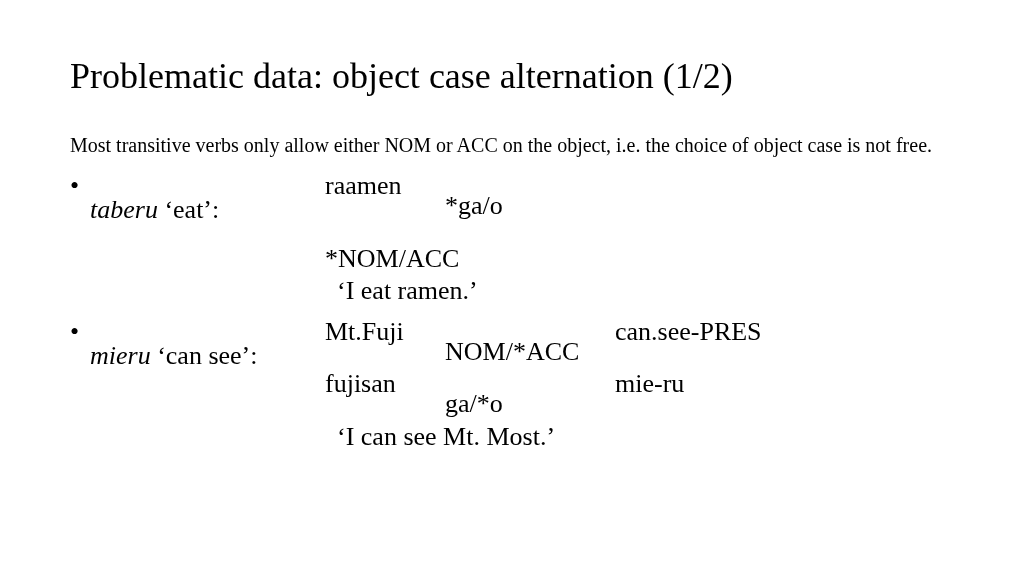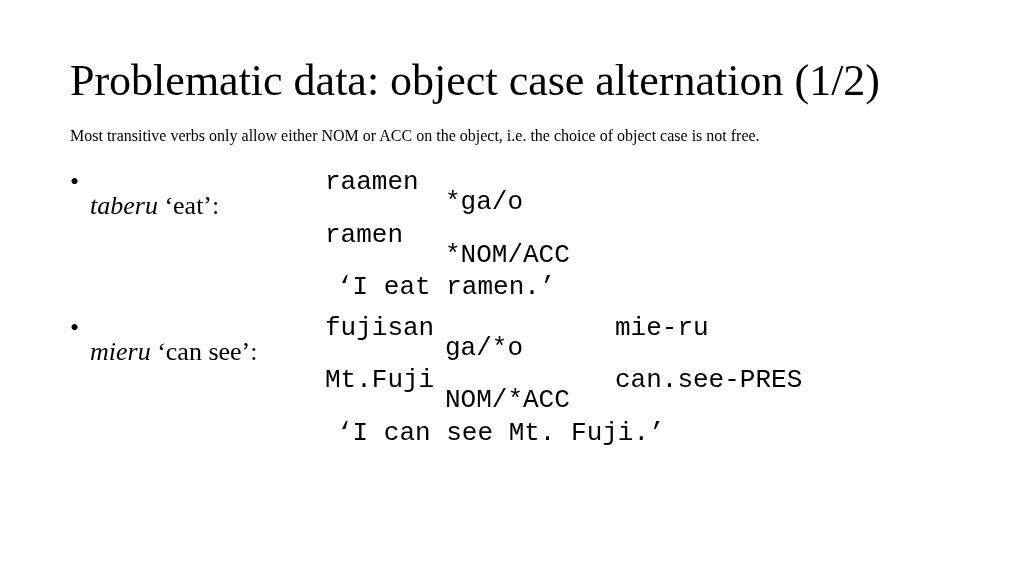--- a/index.html
+++ b/index.html
@@ -9,28 +9,28 @@
     }
     body {
       width: 1024px;
       height: 576px;
       background: #ffffff;
       font-family: 'Times New Roman', Times, serif;
       color: #000000;
       padding: 55px 70px 40px 70px;
     }
     .title {
-      font-size: 44px;
+      font-size: 36px;
       font-weight: normal;
-      margin-bottom: 20px;
+      margin-bottom: 36px;
     }
     .intro {
-      font-size: 16px;
+      font-size: 20px;
       line-height: 1.25;
-      margin-bottom: 20px;
+      margin-bottom: 12px;
     }
     .entry {
       font-size: 26px;
       line-height: 1.25;
       margin-bottom: 8px;
       display: flex;
     }
     .bullet {
       width: 20px;
       flex-shrink: 0;
@@ -38,21 +38,20 @@
     .term {
       width: 235px;
       flex-shrink: 0;
       margin-top: 24px;
     }
     .italic {
       font-style: italic;
     }
     .gloss-area {
       flex: 1;
-      font-family: Liberation Mono, monospace;
     }
     .gloss-row {
       display: flex;
     }
     .col1 {
       width: 120px;
       flex-shrink: 0;
     }
     .col2 {
       width: 170px;
@@ -76,36 +75,35 @@
 
 <div class="entry">
   <div class="bullet">•</div>
   <div class="term"><span class="italic">taberu</span><span> ‘eat’:</span></div>
   <div class="gloss-area">
     <div class="gloss-row">
       <div class="col1">raamen</div>
       <div class="col2">*ga/o</div>
     </div>
     <div class="gloss-row">
-      <div class="col1">ramen</div>
       <div class="col2">*NOM/ACC</div>
     </div>
     <div class="translation">‘I eat ramen.’</div>
   </div>
 </div>
 
 <div class="entry">
   <div class="bullet">•</div>
   <div class="term"><span class="italic">mieru</span><span> ‘can see’:</span></div>
   <div class="gloss-area">
     <div class="gloss-row">
+      <div class="col1">Mt.Fuji</div>
+      <div class="col2">NOM/*ACC</div>
+      <div class="col3">can.see-PRES</div>
+    </div>
+    <div class="gloss-row">
       <div class="col1">fujisan</div>
       <div class="col2">ga/*o</div>
       <div class="col3">mie-ru</div>
     </div>
-    <div class="gloss-row">
-      <div class="col1">Mt.Fuji</div>
-      <div class="col2">NOM/*ACC</div>
-      <div class="col3">can.see-PRES</div>
-    </div>
-    <div class="translation">‘I can see Mt. Fuji.’</div>
+    <div class="translation">‘I can see Mt. Most.’</div>
   </div>
 </div>
 
 </body></html>

